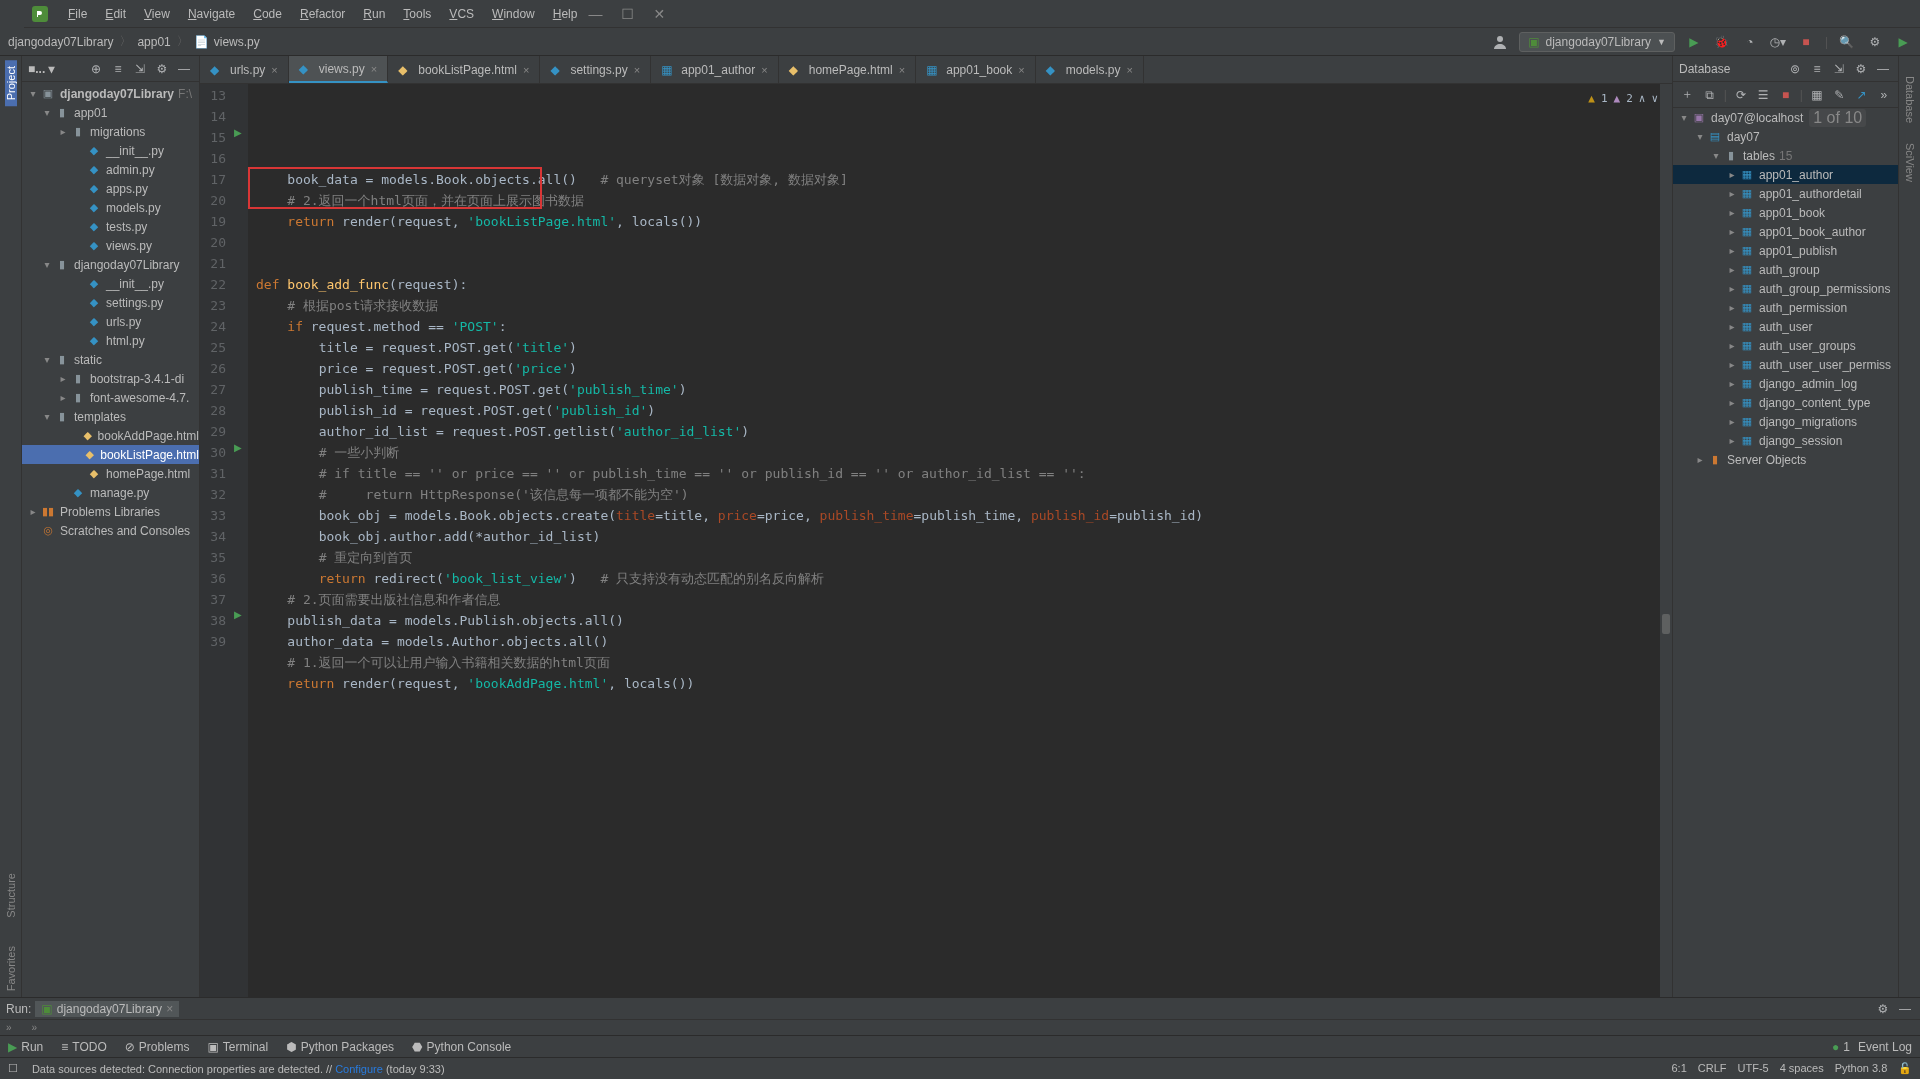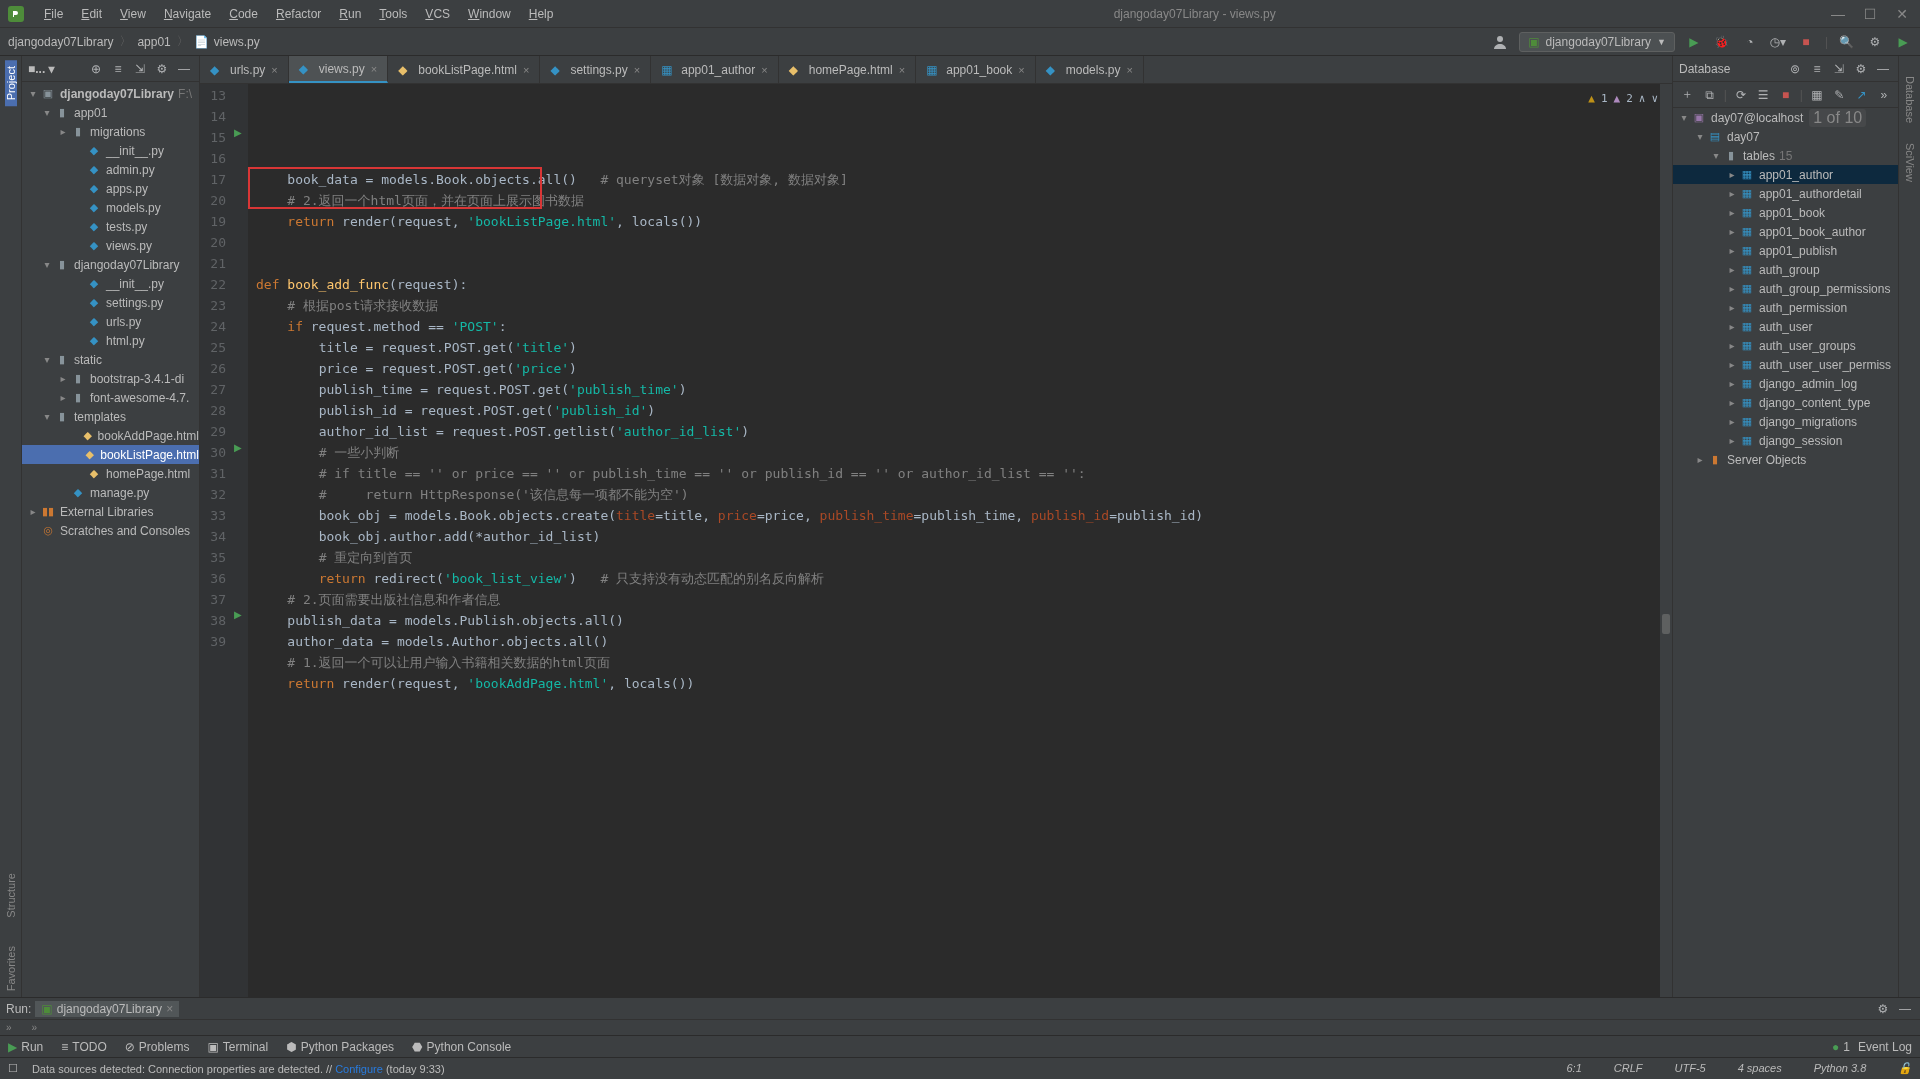--- a/index.html
+++ b/index.html
@@ -1,17 +1,17 @@
 <!DOCTYPE html>
 <html><head>
 <meta charset="utf-8">
 <style>
 * { margin: 0; padding: 0; box-sizing: border-box; }
 body { font-family: "Segoe UI", Arial, sans-serif; font-size: 12px; background: #3c3f41; color: #bbbbbb; overflow: hidden; width: 1920px; height: 1079px; }
-.titlebar { height: 28px; background: #3c3f41; display: flex; align-items: center; padding: 0 8px; border-bottom: 1px solid #323232; }
+.titlebar { height: 28px; background: #3c3f41; display: flex; align-items: center; padding: 0 8px; border-bottom: 1px solid #323232; margin-left: 24px; }
 .titlebar .logo { width: 16px; height: 16px; background: #4e8c3a; border-radius: 3px; margin-right: 12px; display:flex; align-items:center; justify-content:center;}
 .titlebar .menu { display: flex; gap: 2px; }
 .titlebar .menu span { padding: 4px 8px; cursor: default; }
 .titlebar .title { flex: 1; text-align: center; color: #888; }
 .titlebar .win-controls { display: flex; gap: 12px; color: #888; font-size:14px;}
 .win-controls span { width:20px; text-align:center;}
 u { text-decoration: underline; }
 
 .navbar { height: 28px; background: #3c3f41; display: flex; align-items: center; padding: 0 8px; border-bottom: 1px solid #2b2b2b; }
 .navbar .crumb { display: flex; align-items: center; gap: 4px; }
@@ -81,21 +81,21 @@
 .ic-schema{color:#3592c4;}
 .ic-table{color:#3592c4;}
 
 .run-footer{height:38px; background:#3c3f41; border-top:1px solid #2b2b2b; display:flex; flex-direction:column;}
 .run-header{height:22px; display:flex; align-items:center; padding:0 6px; gap:4px; border-bottom:1px solid #323232;}
 .run-body{flex:1; display:flex; align-items:center; padding:0 6px; color:#888;}
 .tool-buttons{height:22px; background:#3c3f41; display:flex; align-items:center; padding:0 8px; gap:18px; border-top:1px solid #2b2b2b;}
 .tool-buttons .tb{display:flex; align-items:center; gap:4px; color:#bbbbbb;}
 .tool-buttons .right{margin-left:auto;}
 .statusbar{height:22px; background:#3c3f41; border-top:1px solid #2b2b2b; display:flex; align-items:center; padding:0 8px; font-size:11px; gap:14px;}
-.statusbar .right{margin-left:auto; display:flex; gap:32px;font-style:italic;}
+.statusbar .right{margin-left:auto; display:flex; gap:11px;}
 .status-link { color: #287bde; }
 svg{display:block;}
 </style>
 </head>
 <body>
 
 <div class="titlebar">
   <span class="logo">
     <svg width="10" height="10" viewBox="0 0 10 10">
         <rect width="10" height="10" fill="#4e8c3a"></rect>
@@ -108,21 +108,20 @@
       <span><u>V</u>iew</span>
       <span><u>N</u>avigate</span>
       <span><u>C</u>ode</span>
       <span><u>R</u>efactor</span>
       <span><u>R</u>un</span>
       <span><u>T</u>ools</span>
       <span><u>V</u>CS</span>
       <span><u>W</u>indow</span>
       <span><u>H</u>elp</span>
     </div>
-  <div class="title">djangoday07Library - views.py</div>
   <div class="win-controls">
     <span>—</span>
     <span>☐</span>
     <span>✕</span>
   </div>
 </div>
 
 <div class="navbar">
   <div class="crumb" id="crumb">
       <span>djangoday07Library</span>
@@ -283,21 +282,21 @@
           <span>homePage.html</span>
         </div>
         <div class="tree-item pad2">
           <span class="arrow"></span>
           <span class="ficon ic-py">◆</span>
           <span>manage.py</span>
         </div>
         <div class="tree-item pad0">
           <span class="arrow">▸</span>
           <span class="ficon ic-lib">▮▮</span>
-          <span>External Libraries</span>
+          <span>Problems Libraries</span>
         </div>
         <div class="tree-item pad0">
           <span class="arrow"></span>
           <span class="ficon" style="color:#cc7832;">◎</span>
           <span>Scratches and Consoles</span>
         </div>
       </div>
   </div>
 
   <div class="editor-area">

